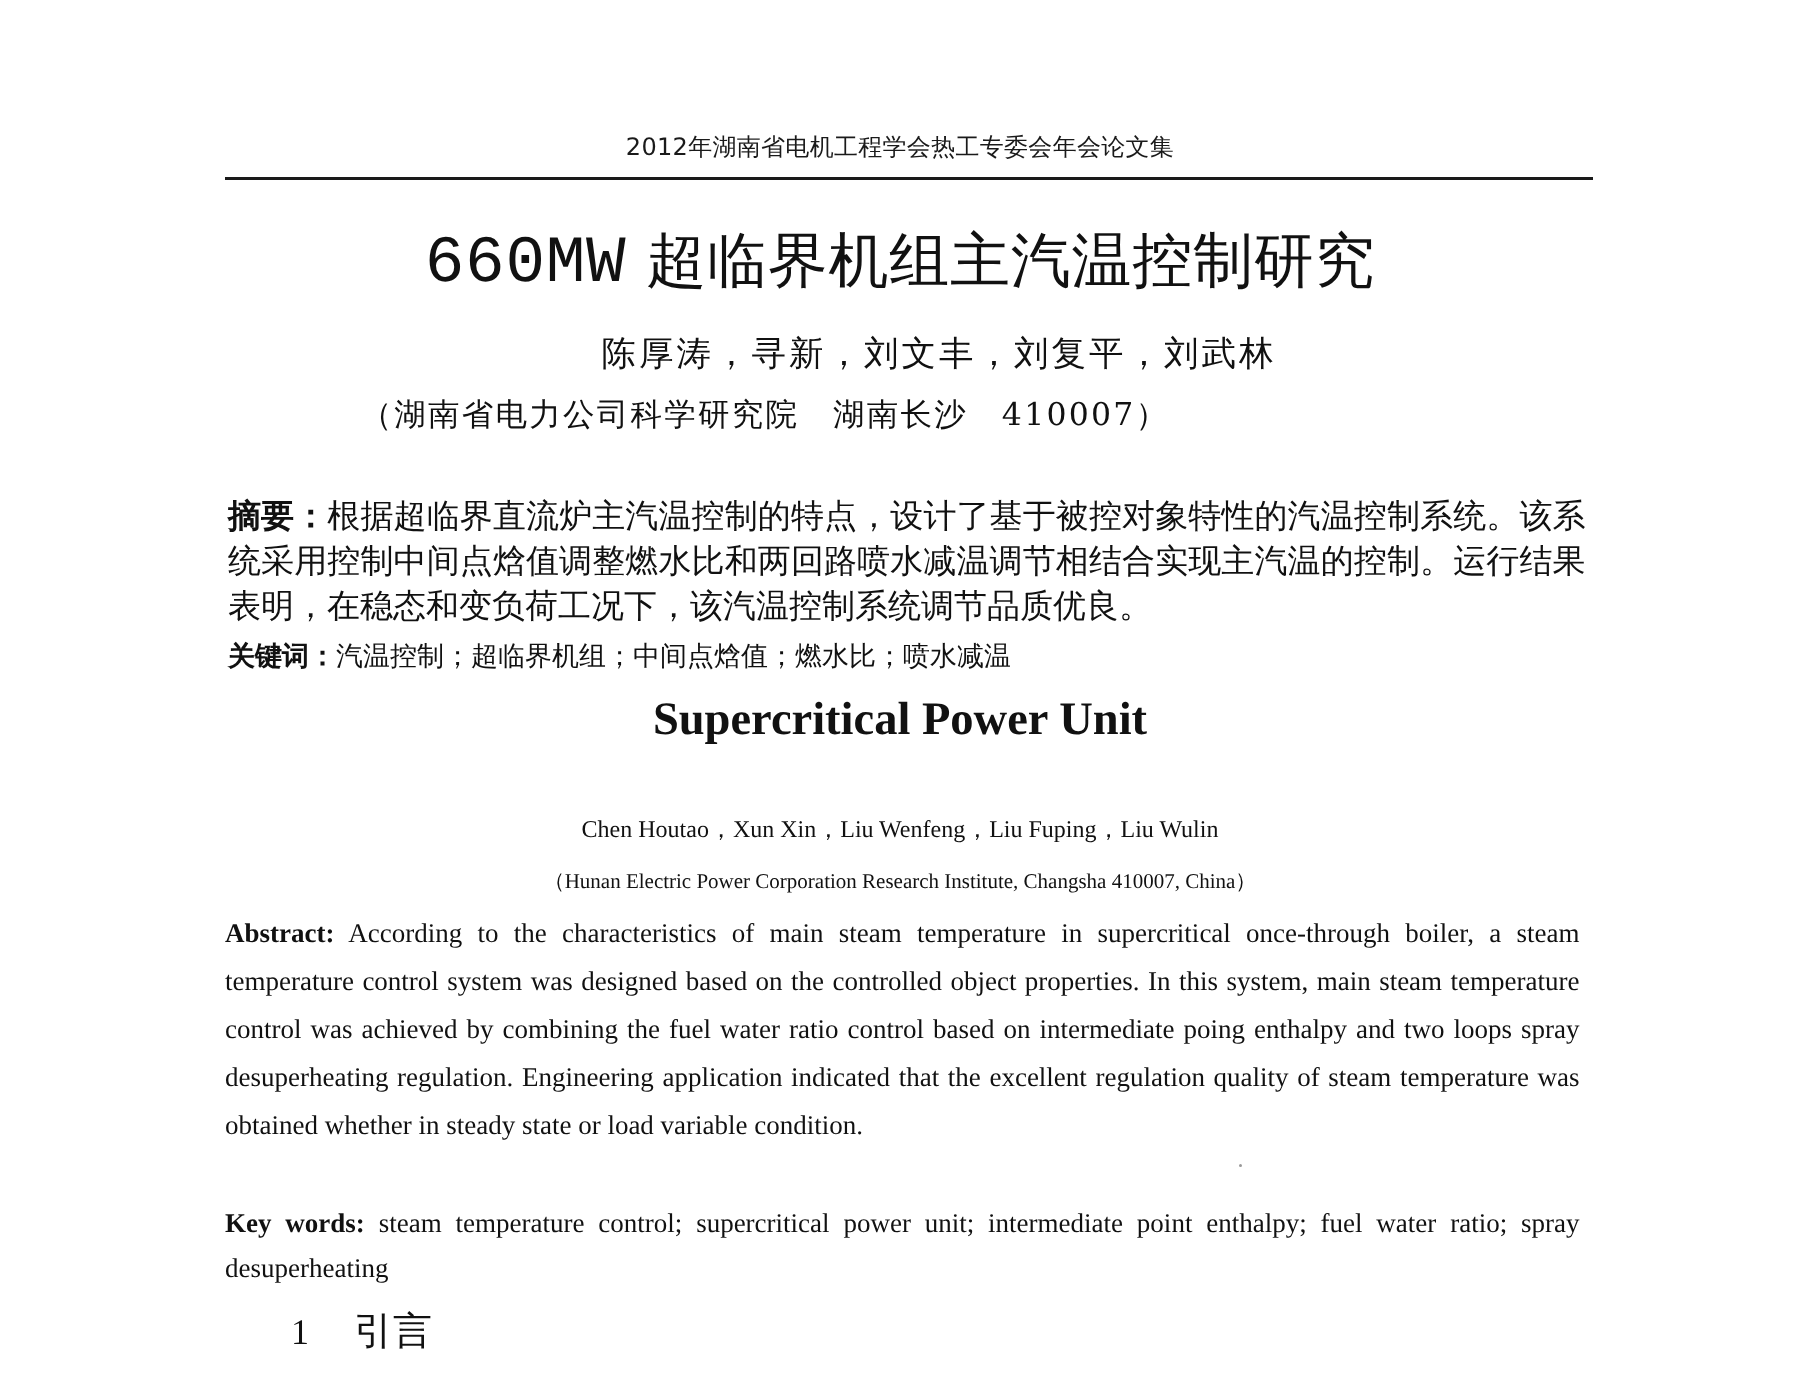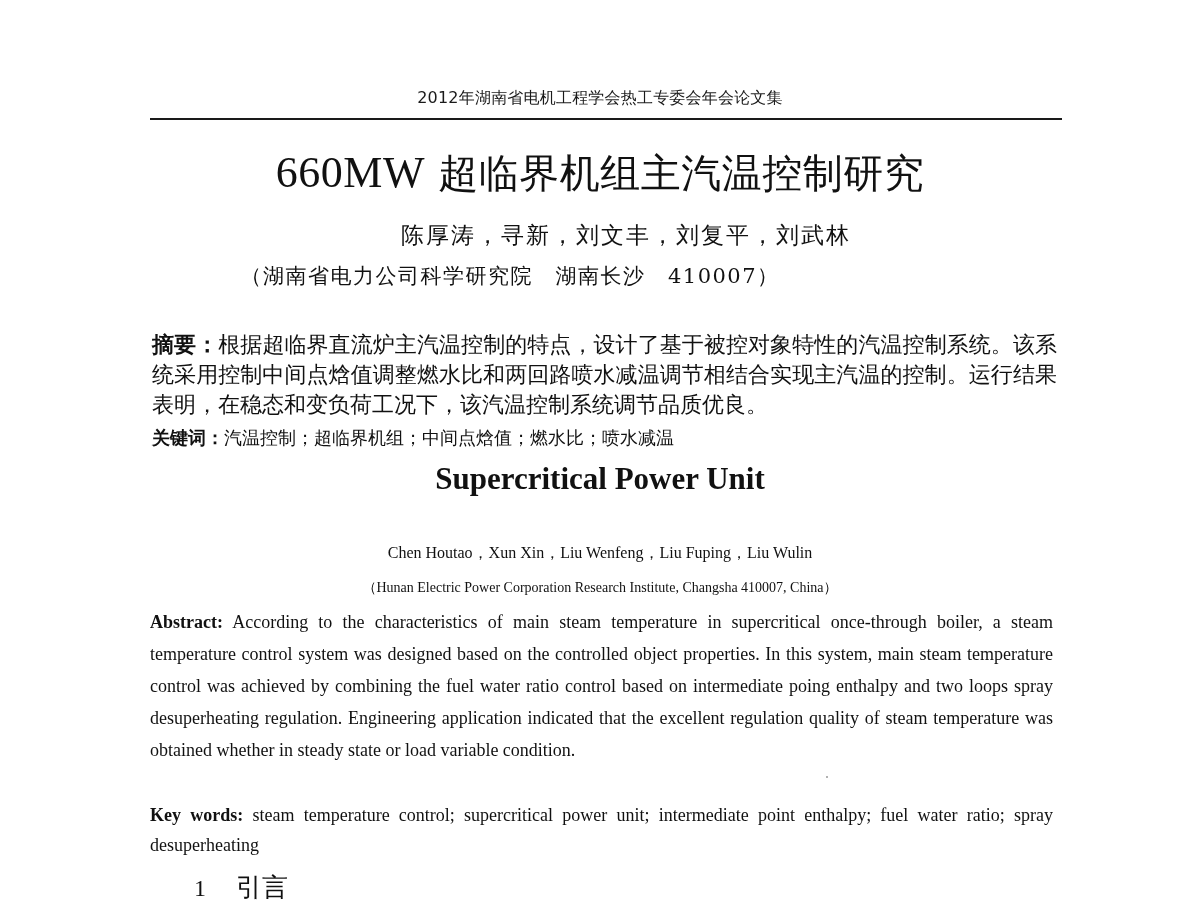--- a/index.html
+++ b/index.html
@@ -17,21 +17,21 @@
   .header-rule {
     left: 150px; width: 912px; top: 118px; height: 0;
     border-top: 2px solid #1a1a1a;
   }
   .cn-title {
     left: 0; width: 1200px; top: 146px; text-align: center;
     font-size: 40px; color: #111;
     font-family: "DejaVu Sans", sans-serif; font-weight: normal;
     letter-spacing: 0.5px;
   }
-  .cn-title .num { font-family: Liberation Serif, serif; font-size: 44px; }
+  .cn-title .num { font-family: Liberation Mono, monospace; font-size: 44px; }
   .cn-authors {
     left: 0; width: 1200px; top: 220px; text-align: center;
     font-size: 23px; letter-spacing: 2px;
     font-family: "DejaVu Serif", serif;
     margin-left: 26px;
   }
   .cn-affil {
     left: 0; width: 1020px; top: 262px; text-align: center;
     font-size: 21px; letter-spacing: 1.5px;
     font-family: "DejaVu Serif", serif;

